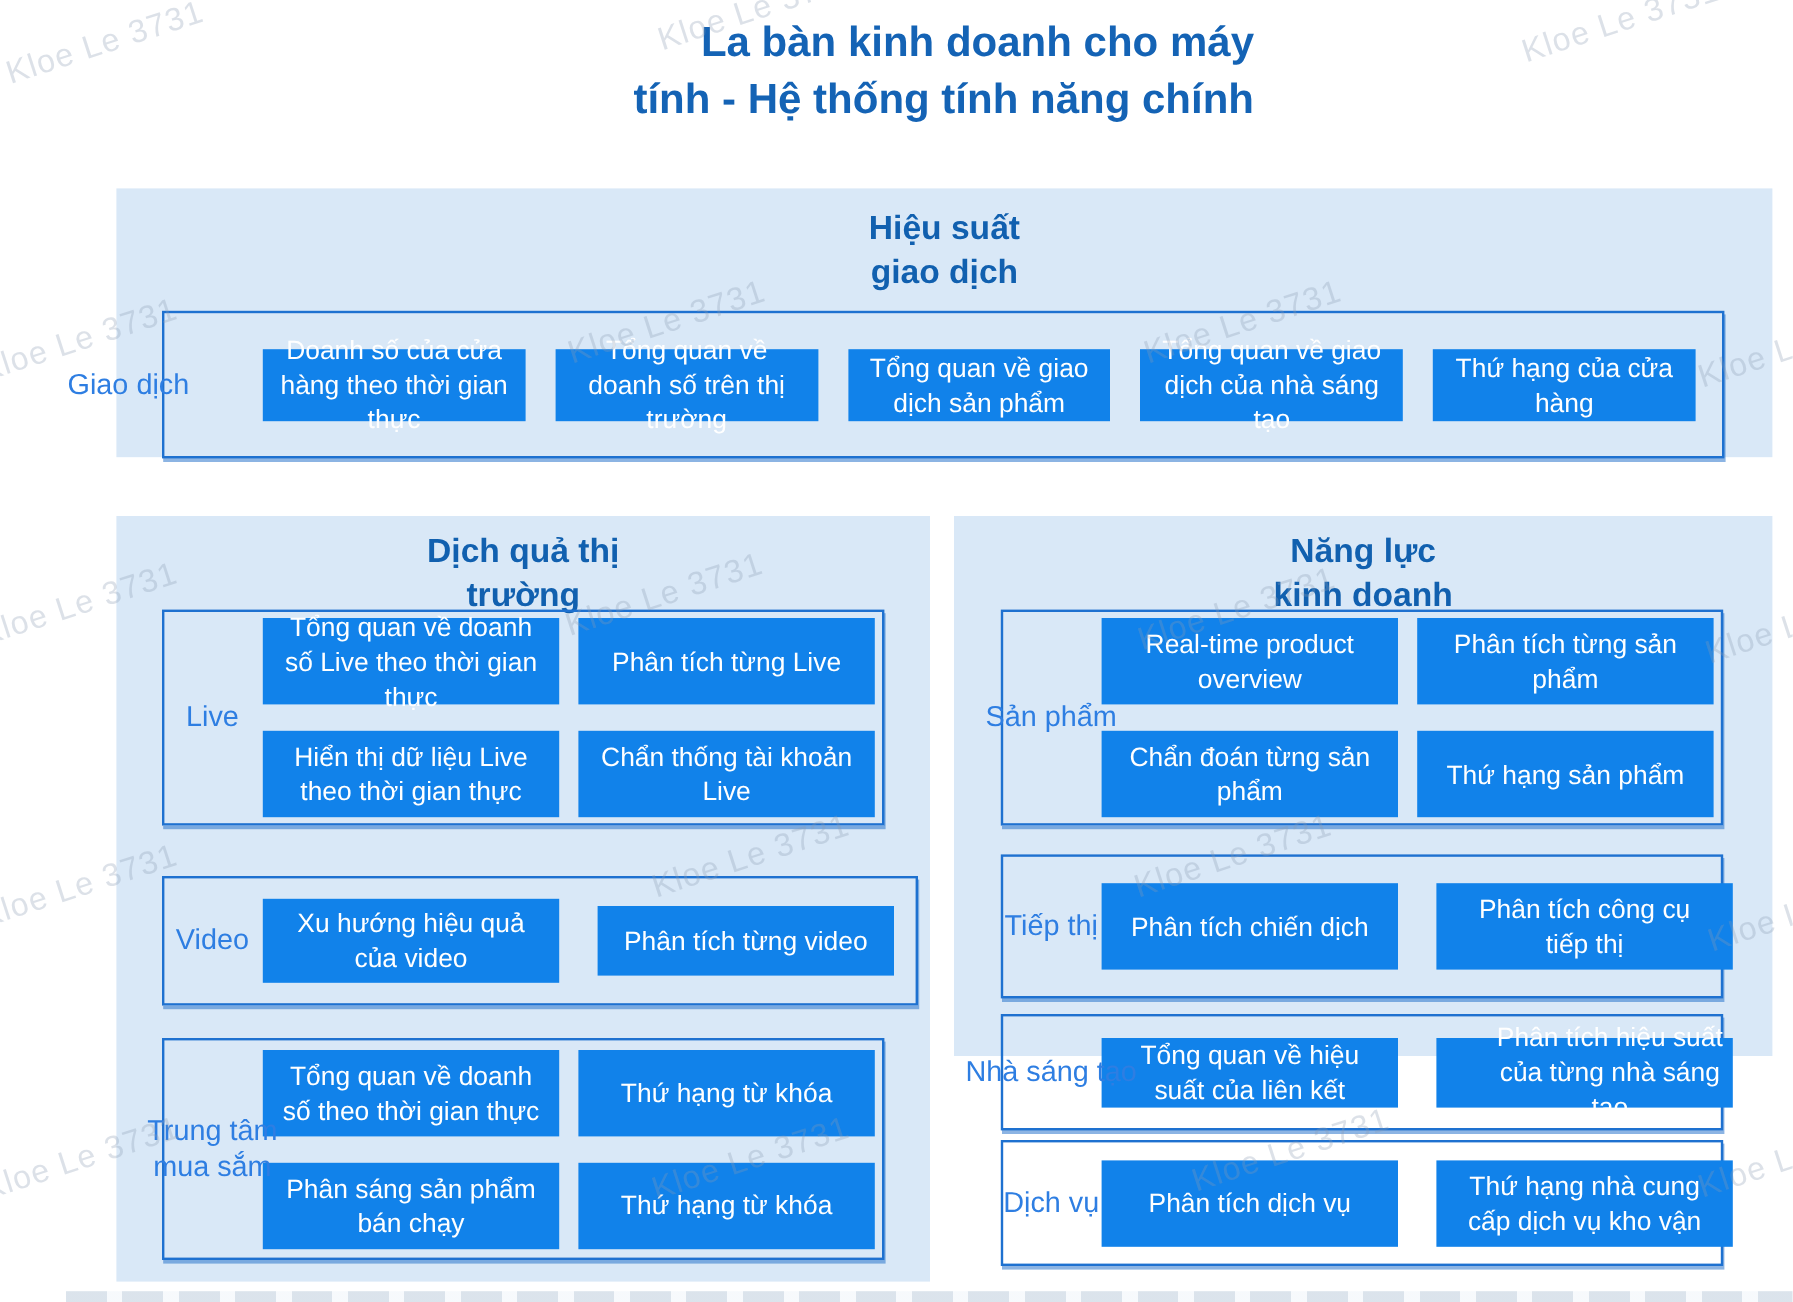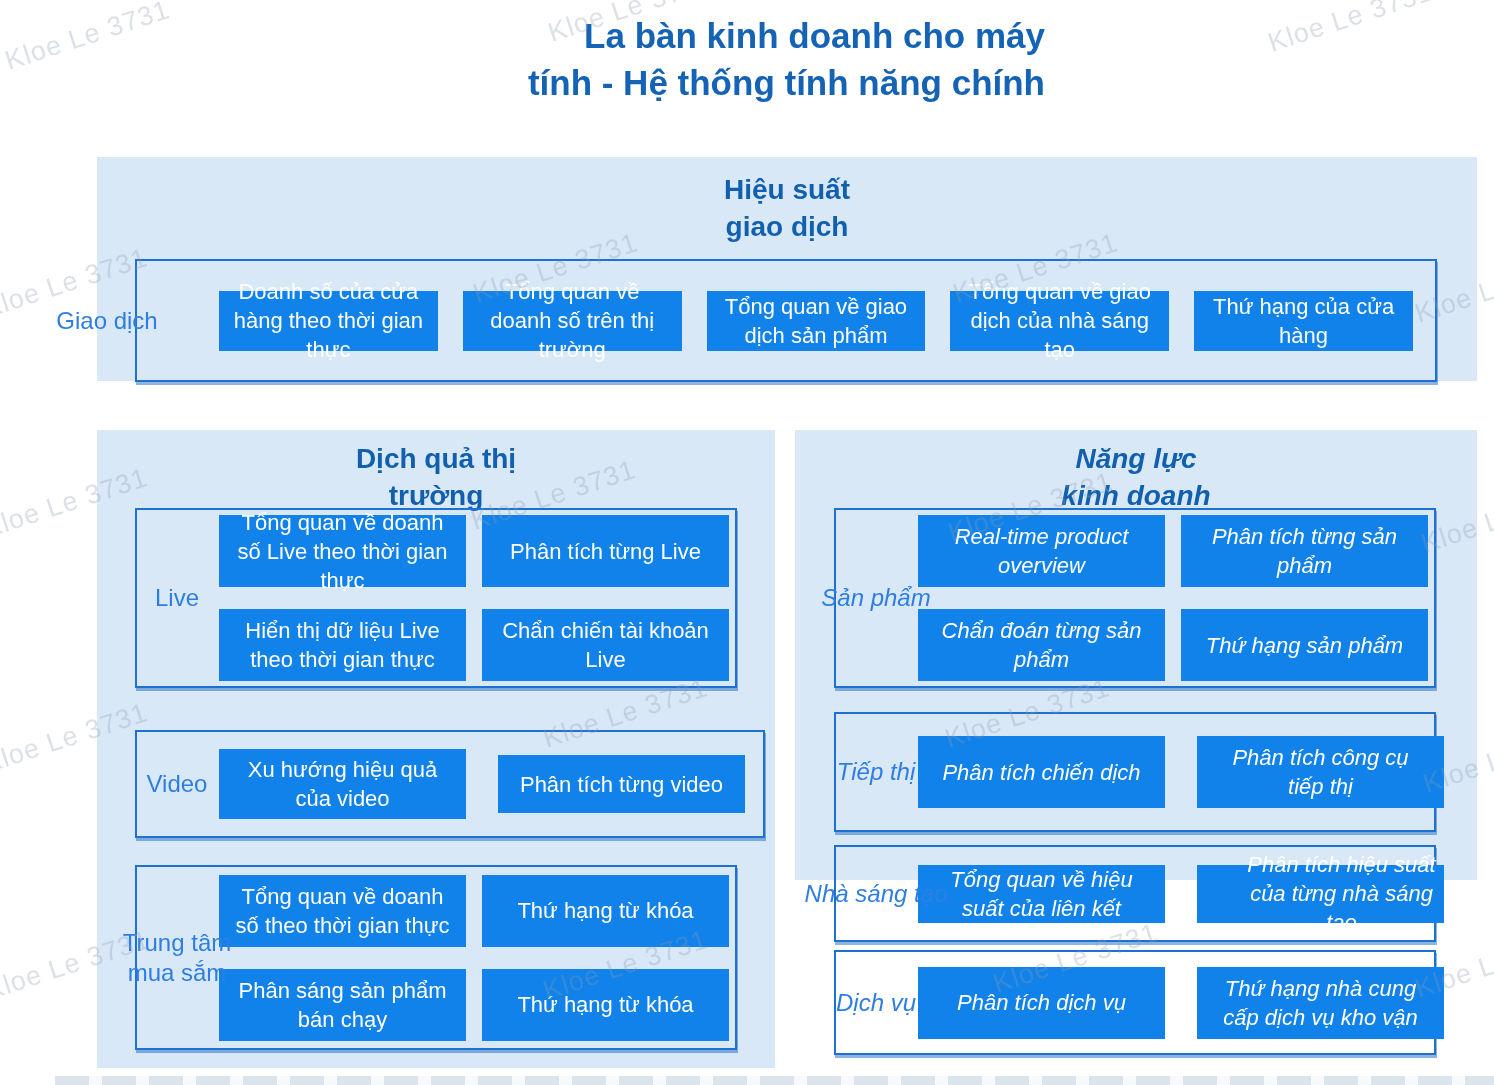--- a/index.html
+++ b/index.html
@@ -15,21 +15,21 @@
   }
   
   .page-title{
     position:absolute;left:525px;top:12px;width:520px;z-index:2;
     text-align:right;font-size:35px;line-height:47px;font-weight:bold;color:#1463b5;
   }
   
   .panel{position:absolute;background:#d9e8f7;z-index:1;}
   .panel-top{left:97px;top:157px;width:1380px;height:224px;}
   .panel-left{left:97px;top:430px;width:678px;height:638px;}
-  .panel-right{left:795px;top:430px;width:682px;height:450px;font-style:italic;}
+  .panel-right{left:795px;top:430px;width:682px;height:450px;}
   .panel-header{
     text-align:center;font-size:28px;line-height:37px;font-weight:bold;color:#1160af;
   }
   .panel-top .panel-header{margin-top:14px;}
   .panel-left .panel-header,.panel-right .panel-header{margin-top:10px;}
   
   .rowbox{
     position:absolute;border:2px solid #1e71d0;background:transparent;
     box-shadow:1px 3px 0 0 rgba(25,105,200,0.5);box-sizing:border-box;
   }
@@ -130,21 +130,21 @@
           <div class="btn">
             <span>Tổng quan về doanh số Live theo thời gian thực</span>
           </div>
           <div class="btn">
             <span>Phân tích từng Live</span>
           </div>
           <div class="btn">
             <span>Hiển thị dữ liệu Live theo thời gian thực</span>
           </div>
           <div class="btn">
-            <span>Chẩn chiến tài khoản Live</span>
+            <span>Chẩn thống tài khoản Live</span>
           </div>
         </div>
     </div>
     <div class="rowbox rb-video">
       <div class="row-label">Video</div>
       <div class="btns r-single r-video">
           <div class="btn">
             <span>Xu hướng hiệu quả của video</span>
           </div>
           <div class="btn">

